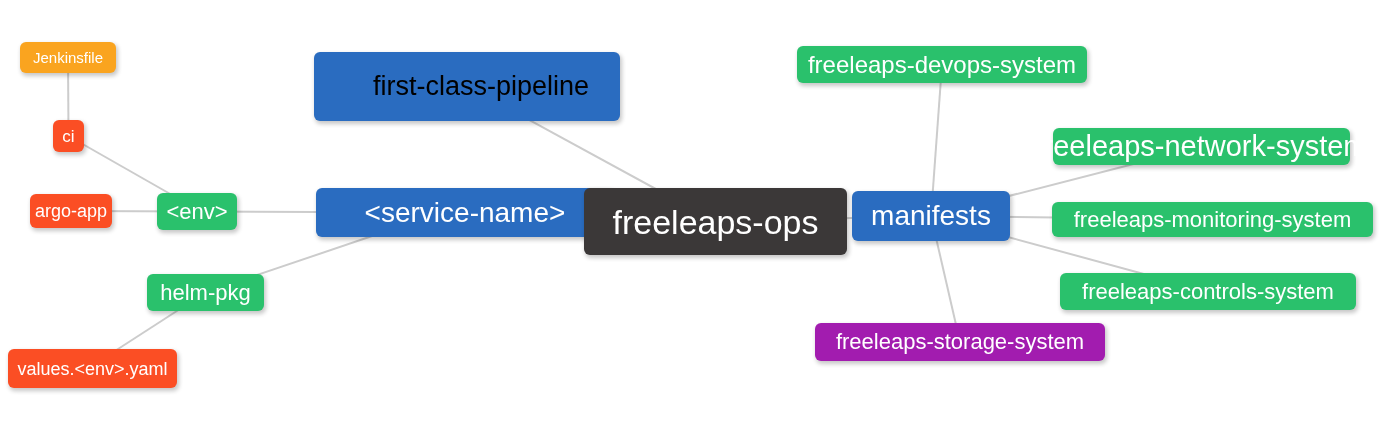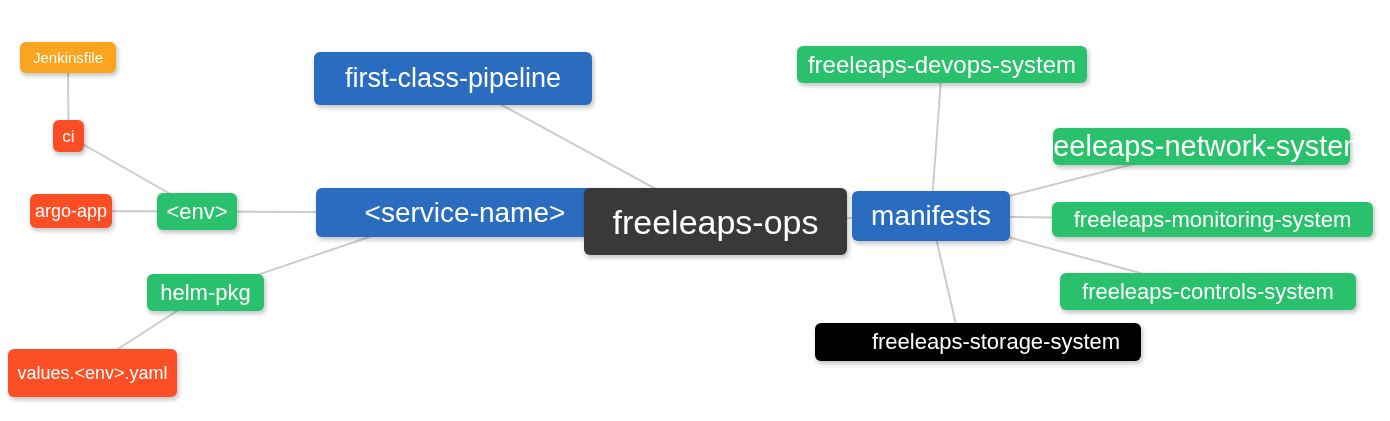--- a/index.html
+++ b/index.html
@@ -56,24 +56,24 @@
       <line x1="931" y1="200" x2="1212.5" y2="203.5" stroke="#cccccc" stroke-width="2"></line>
       <line x1="931" y1="200" x2="1208" y2="275.5" stroke="#cccccc" stroke-width="2"></line>
       <line x1="931" y1="200" x2="960" y2="326" stroke="#cccccc" stroke-width="2"></line>
     </svg>
   <div id="node-layer">
       <div class="node" style="left: 20px; top: 26px; width: 96px; height: 31px; background: rgb(250, 164, 31); font-size: 15px; color: rgb(255, 255, 255);">Jenkinsfile</div>
       <div class="node" style="left: 53px; top: 104px; width: 31px; height: 32px; background: rgb(251, 78, 36); font-size: 17px; color: rgb(255, 255, 255);">ci</div>
       <div class="node" style="left: 30px; top: 178px; width: 82px; height: 34px; background: rgb(251, 78, 36); font-size: 18px; color: rgb(255, 255, 255);">argo-app</div>
       <div class="node" style="left: 157px; top: 177px; width: 80px; height: 37px; background: rgb(42, 193, 108); font-size: 22px; color: rgb(255, 255, 255);">&lt;env&gt;</div>
       <div class="node" style="left: 147px; top: 258px; width: 117px; height: 37px; background: rgb(42, 193, 108); font-size: 22px; color: rgb(255, 255, 255);">helm-pkg</div>
-      <div class="node" style="left: 8px; top: 333px; width: 169px; height: 48px; background: rgb(251, 78, 36); font-size: 18px; color: rgb(255, 255, 255); text-align: right;">values.&lt;env&gt;.yaml</div>
-      <div class="node" style="left: 314px; top: 36px; width: 278px; height: 53px; background: rgb(42, 108, 192); font-size: 27px; color: #ffffff;">first-class-pipeline</div>
+      <div class="node" style="left: 8px; top: 333px; width: 169px; height: 39px; background: rgb(251, 78, 36); font-size: 18px; color: rgb(255, 255, 255); text-align: right;">values.&lt;env&gt;.yaml</div>
+      <div class="node" style="left: 314px; top: 36px; width: 278px; height: 69px; background: rgb(42, 108, 192); font-size: 27px; color: #000000; padding-left: 28px;">first-class-pipeline</div>
       <div class="node" style="left: 316px; top: 172px; width: 298px; height: 49px; background: rgb(42, 108, 192); font-size: 28px; color: rgb(255, 255, 255);">&lt;service-name&gt;</div>
       <div class="node" style="left: 584px; top: 172px; width: 263px; height: 67px; background: rgb(59, 56, 56); font-size: 34px; color: rgb(255, 255, 255);">freeleaps-ops</div>
       <div class="node" style="left: 852px; top: 175px; width: 158px; height: 50px; background: rgb(42, 108, 192); font-size: 28px; color: rgb(255, 255, 255);">manifests</div>
       <div class="node" style="left: 797px; top: 30px; width: 290px; height: 37px; background: rgb(42, 193, 108); font-size: 24px; color: rgb(255, 255, 255);">freeleaps-devops-system</div>
       <div class="node" style="left: 1053px; top: 112px; width: 297px; height: 37px; background: rgb(42, 193, 108); font-size: 29px; color: rgb(255, 255, 255);">freeleaps-network-system</div>
       <div class="node" style="left: 1052px; top: 186px; width: 321px; height: 35px; background: rgb(42, 193, 108); font-size: 22px; color: rgb(255, 255, 255);">freeleaps-monitoring-system</div>
       <div class="node" style="left: 1060px; top: 257px; width: 296px; height: 37px; background: rgb(42, 193, 108); font-size: 22px; color: rgb(255, 255, 255);">freeleaps-controls-system</div>
-      <div class="node" style="left: 815px; top: 307px; width: 290px; height: 38px; background: #000000; font-size: 22px; color: rgb(255, 255, 255); padding-left: 36px;">freeleaps-storage-system</div>
+      <div class="node" style="left: 815px; top: 307px; width: 290px; height: 38px; background: #a21caf; font-size: 22px; color: rgb(255, 255, 255);">freeleaps-storage-system</div>
     </div>
 </div>
 
 </body></html>

